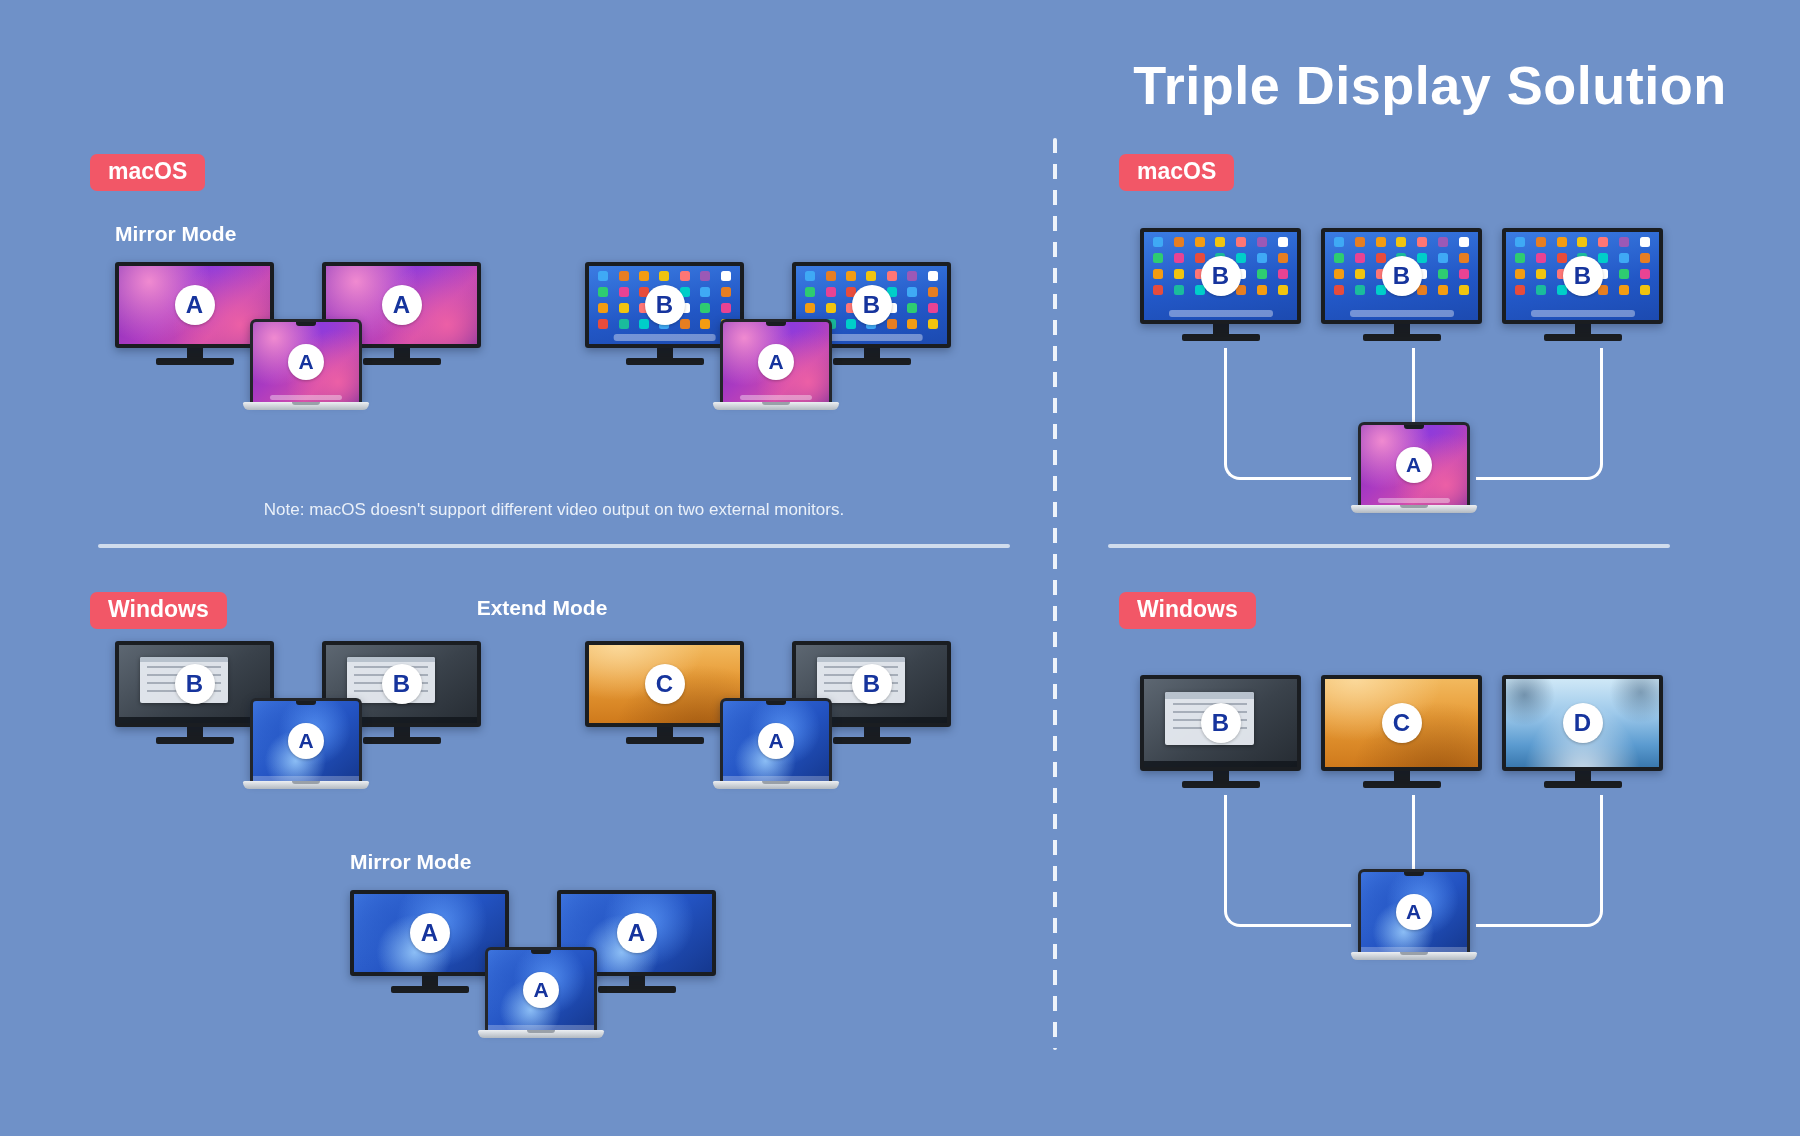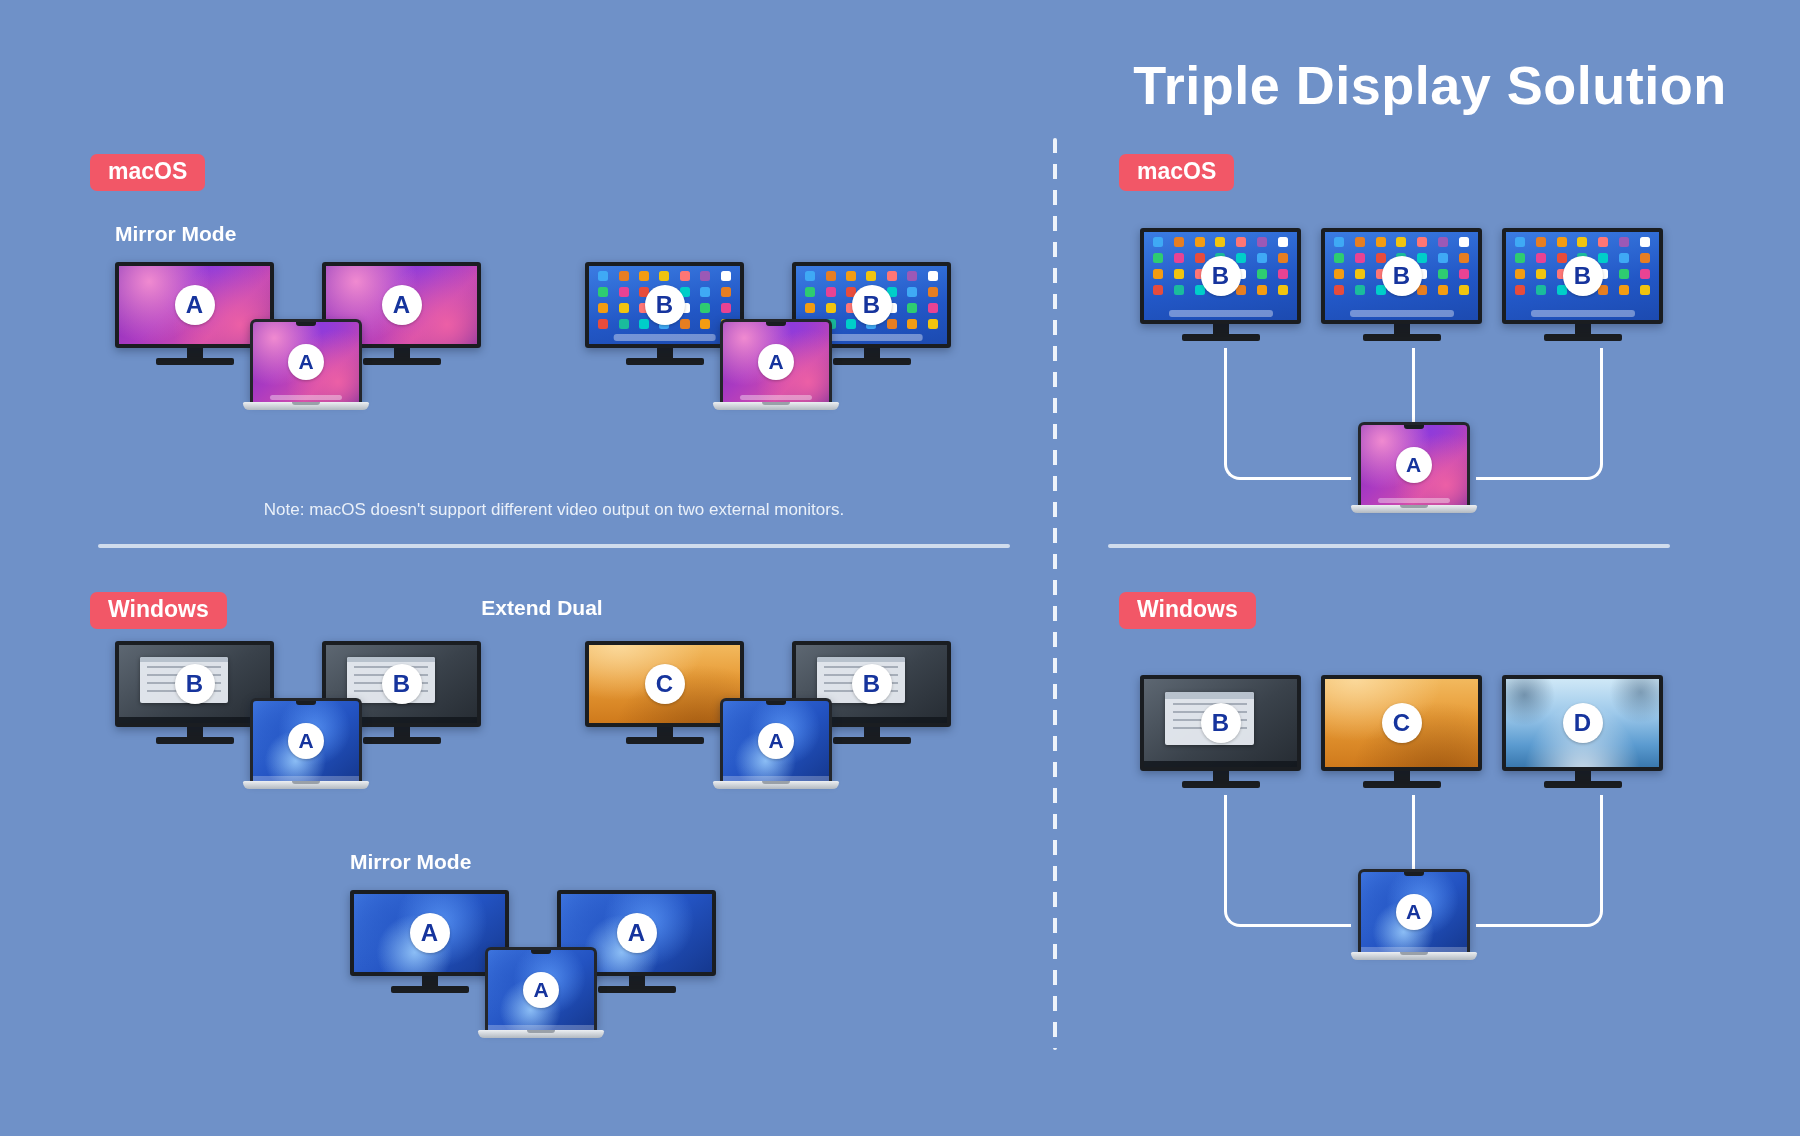--- a/index.html
+++ b/index.html
@@ -243,21 +243,21 @@
           </div>
         </div>
         <div class="l-base">
           <div class="l-notch"></div>
         </div>
       </div>
     </div>
 
   <div class="note">Note: macOS doesn't support different video output on two external monitors.</div>
 
-  <div class="standalone-label" id="extend-mode-label">Extend Dual</div>
+  <div class="standalone-label" id="extend-mode-label">Extend Mode</div>
 
   <div class="cluster dual" style="left:115px;top:641px;">
       <div class="monitor-row">
         <div class="monitor">
           <div class="mscreen wp-win-dark">
             <div class="win-window"></div>
             <div class="taskbar"></div>
             <div class="label-circle">
               <span>B</span>
             </div>

